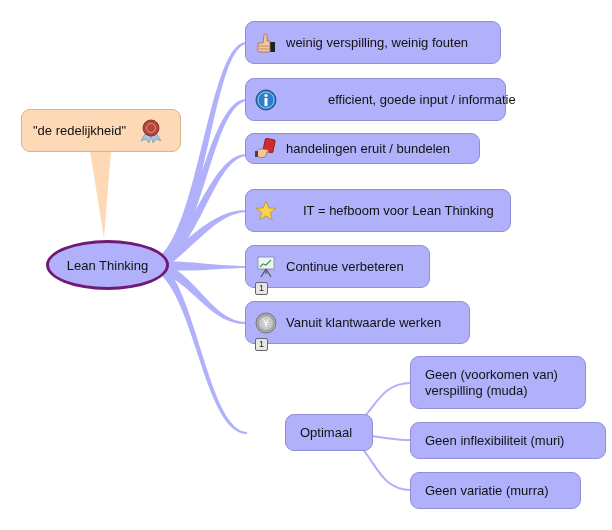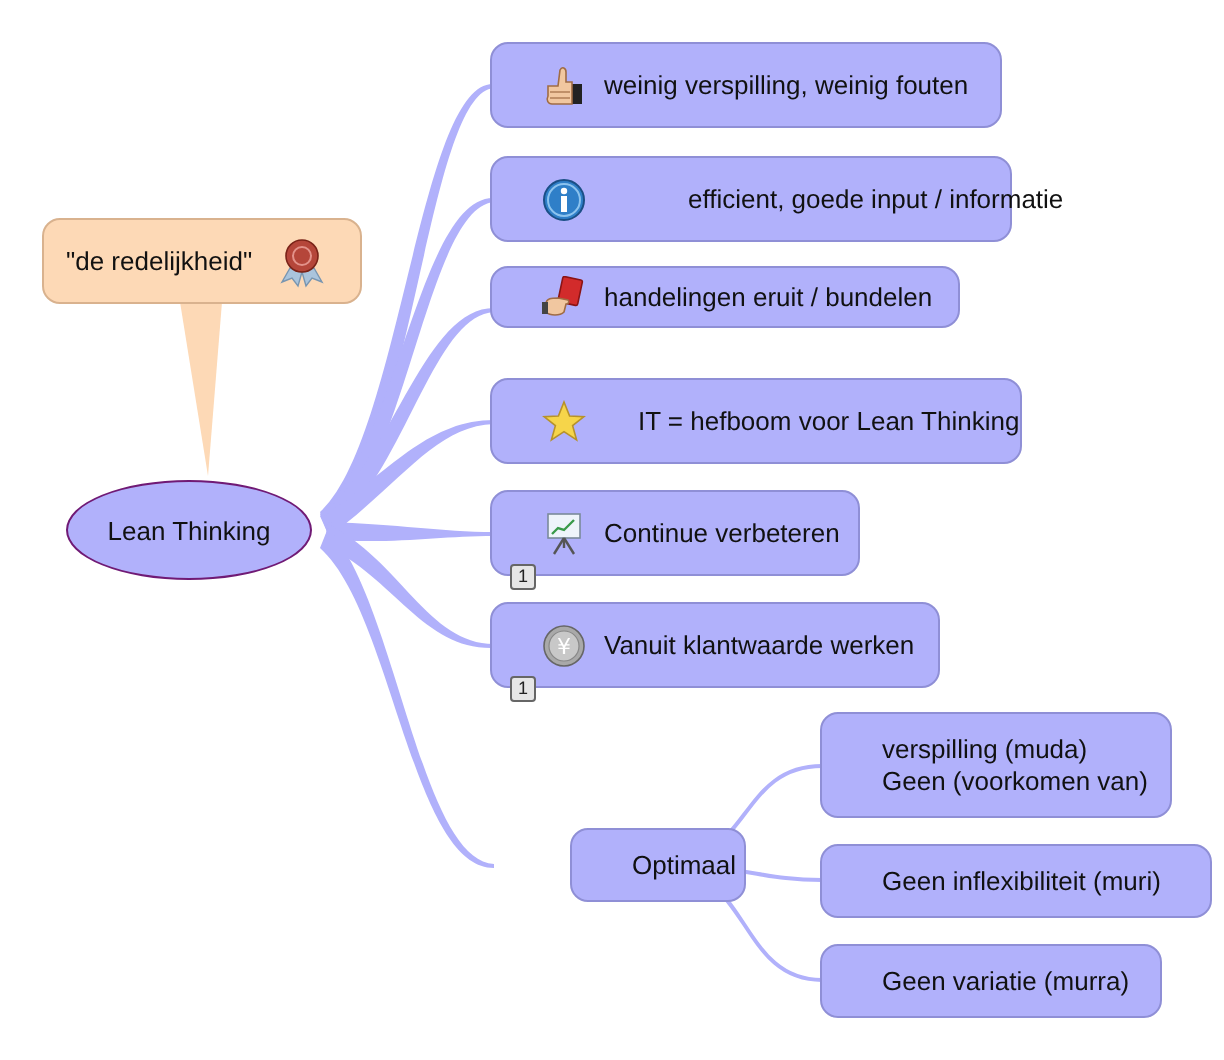--- a/index.html
+++ b/index.html
@@ -1,31 +1,31 @@
 <!DOCTYPE html>
 <html><head>
 <meta charset="utf-8">
 <style>
   html, body { margin:0; padding:0; background:#ffffff; }
   body { width:612px; height:530px; position:relative; overflow:hidden;
          font-family:"Liberation Sans", sans-serif; color:#111; }
   #branches { position:absolute; left:0; top:0; width:612px; height:530px; }
   .node { position:absolute; box-sizing:border-box; background:#b1b1fb;
           border:1px solid #8f8fd6; border-radius:9px; font-size:13px;
-          display:flex; align-items:center; white-space:nowrap;padding-left:16px; }
+          display:flex; align-items:center; white-space:nowrap; }
   .node .icon { width:22px; height:22px; margin-left:9px; margin-right:9px;
                 display:flex; align-items:center; justify-content:center; }
   .node .label { line-height:16px; }
   .node.textonly .label { padding-left:14px; }
   .badge { position:absolute; width:11px; height:11px; border:1px solid #666;
            border-radius:2px; background:#e6e6e6; font-size:9px; line-height:11px;
            text-align:center; color:#222; }
-  .root { position:absolute; left:33px; top:240px; width:123px; height:50px;
+  .root { position:absolute; left:46px; top:240px; width:123px; height:50px;
           box-sizing:border-box; border-radius:50%; background:#b1b1fb;
-          border:1px solid #701a75; display:flex; align-items:center;
+          border:3px solid #701a75; display:flex; align-items:center;
           justify-content:center; font-size:13px; }
   .callout { position:absolute; left:21px; top:109px; width:160px; height:43px;
              box-sizing:border-box; background:#fdd9b6; border:1px solid #d9b28e;
              border-radius:9px; display:flex; align-items:center; font-size:13px; }
   .callout .label { padding-left:11px; }
   .callout .icon { margin-left:14px; width:22px; height:26px; }
 </style>
 </head>
 <body>
 
@@ -135,22 +135,22 @@
   <span class="label">Vanuit klantwaarde werken</span>
 </div>
 <div class="badge" style="left:255px;top:338px;">1</div>
 
 <div class="node textonly" style="left:245px;top:414px;width:88px;height:37px;margin-left:40px;">
   <span class="label">Optimaal</span>
 </div>
 
 <div class="node textonly" style="left:410px;top:356px;width:176px;height:53px;">
   <span class="label" style="padding-left:14px;display:flex;flex-direction:column;">
+    <span>Geen (voorkomen van)</span>
     <span>verspilling (muda)</span>
-    <span>Geen (voorkomen van)</span>
   </span>
 </div>
 
 <div class="node textonly" style="left:410px;top:422px;width:196px;height:37px;">
   <span class="label">Geen inflexibiliteit (muri)</span>
 </div>
 
 <div class="node textonly" style="left:410px;top:472px;width:171px;height:37px;">
   <span class="label">Geen variatie (murra)</span>
 </div>

